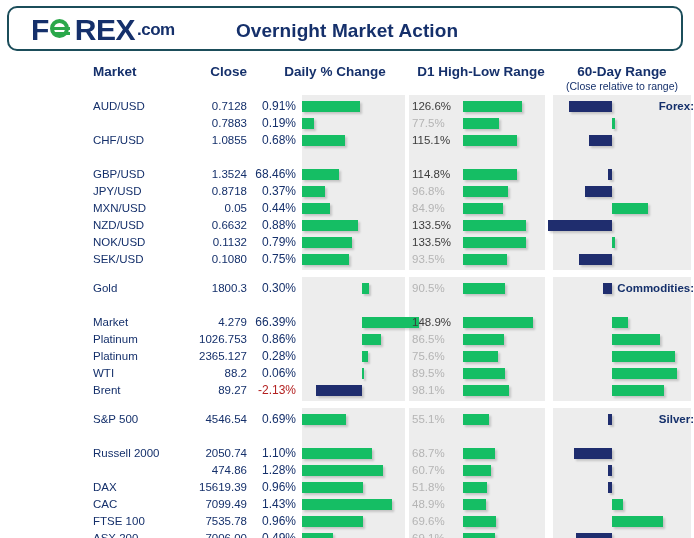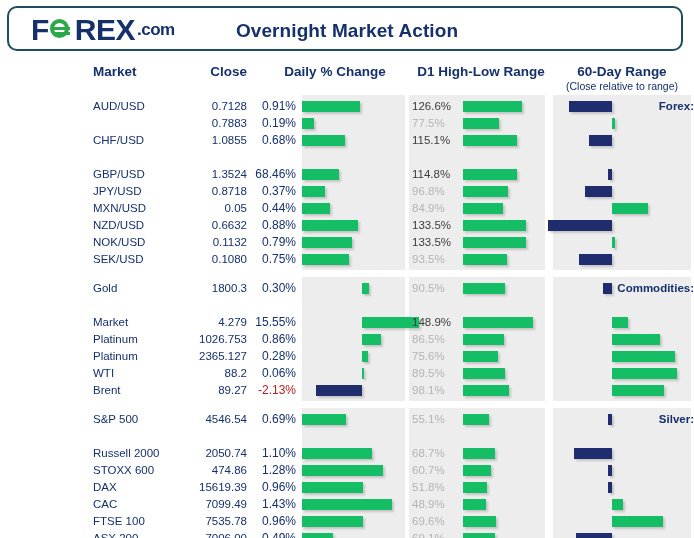--- a/index.html
+++ b/index.html
@@ -211,21 +211,21 @@
         <div class="cell-close" style="">1800.3</div>
         <div class="cell-chg chg-pos" style="">0.30%</div>
         <div class="bar bar-green" style="left:362.255px;top:3px;width:6.578709677419355px;"></div>
         <div class="cell-atr atr-lo" style="">90.5%</div>
         <div class="bar bar-green" style="left:463px;top:3px;width:42.40571428571428px;"></div>
         <div class="bar bar-navy" style="left:603.37px;top:3px;width:8.28px;"></div>
       </div>
       <div class="row" style="top:314px;">
         <div class="cell-market" style="">Market</div>
         <div class="cell-close" style="">4.279</div>
-        <div class="cell-chg chg-pos" style="">15.55%</div>
+        <div class="cell-chg chg-pos" style="">66.39%</div>
         <div class="bar bar-green" style="left:362.255px;top:3px;width:56.35761290322581px;"></div>
         <div class="cell-atr atr-hi" style="">148.9%</div>
         <div class="bar bar-green" style="left:463px;top:3px;width:69.77028571428572px;"></div>
         <div class="bar bar-green" style="left:611.65px;top:3px;width:16.56px;"></div>
       </div>
       <div class="row" style="top:331px;">
         <div class="cell-market" style="">Platinum</div>
         <div class="cell-close" style="">1026.753</div>
         <div class="cell-chg chg-pos" style="">0.86%</div>
         <div class="bar bar-green" style="left:362.255px;top:3px;width:18.858967741935484px;"></div>
@@ -276,21 +276,20 @@
       <div class="row" style="top:445px;">
         <div class="cell-market" style="">Russell 2000</div>
         <div class="cell-close" style="">2050.74</div>
         <div class="cell-chg chg-pos" style="">1.10%</div>
         <div class="bar bar-green" style="left:302px;top:3px;width:69.54838709677419px;"></div>
         <div class="cell-atr atr-lo" style="">68.7%</div>
         <div class="bar bar-green" style="left:463px;top:3px;width:32.19085714285714px;"></div>
         <div class="bar bar-navy" style="left:574.39px;top:3px;width:37.260000000000005px;"></div>
       </div>
       <div class="row" style="top:462px;">
-        <div class="cell-market" style="">STOXX 600</div>
         <div class="cell-close" style="">474.86</div>
         <div class="cell-chg chg-pos" style="">1.28%</div>
         <div class="bar bar-green" style="left:302px;top:3px;width:80.92903225806451px;"></div>
         <div class="cell-atr atr-lo" style="">60.7%</div>
         <div class="bar bar-green" style="left:463px;top:3px;width:28.442285714285713px;"></div>
         <div class="bar bar-navy" style="left:608.1999999999999px;top:3px;width:3.45px;"></div>
       </div>
       <div class="row" style="top:479px;">
         <div class="cell-market" style="">DAX</div>
         <div class="cell-close" style="">15619.39</div>

